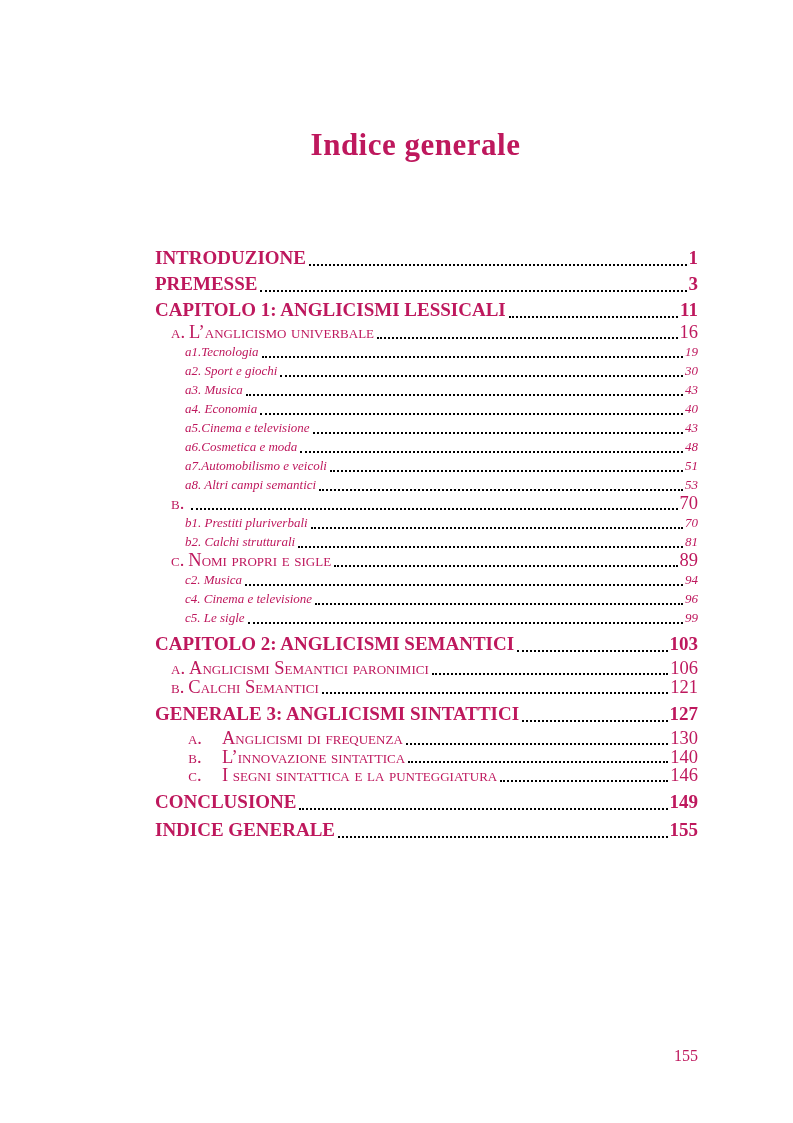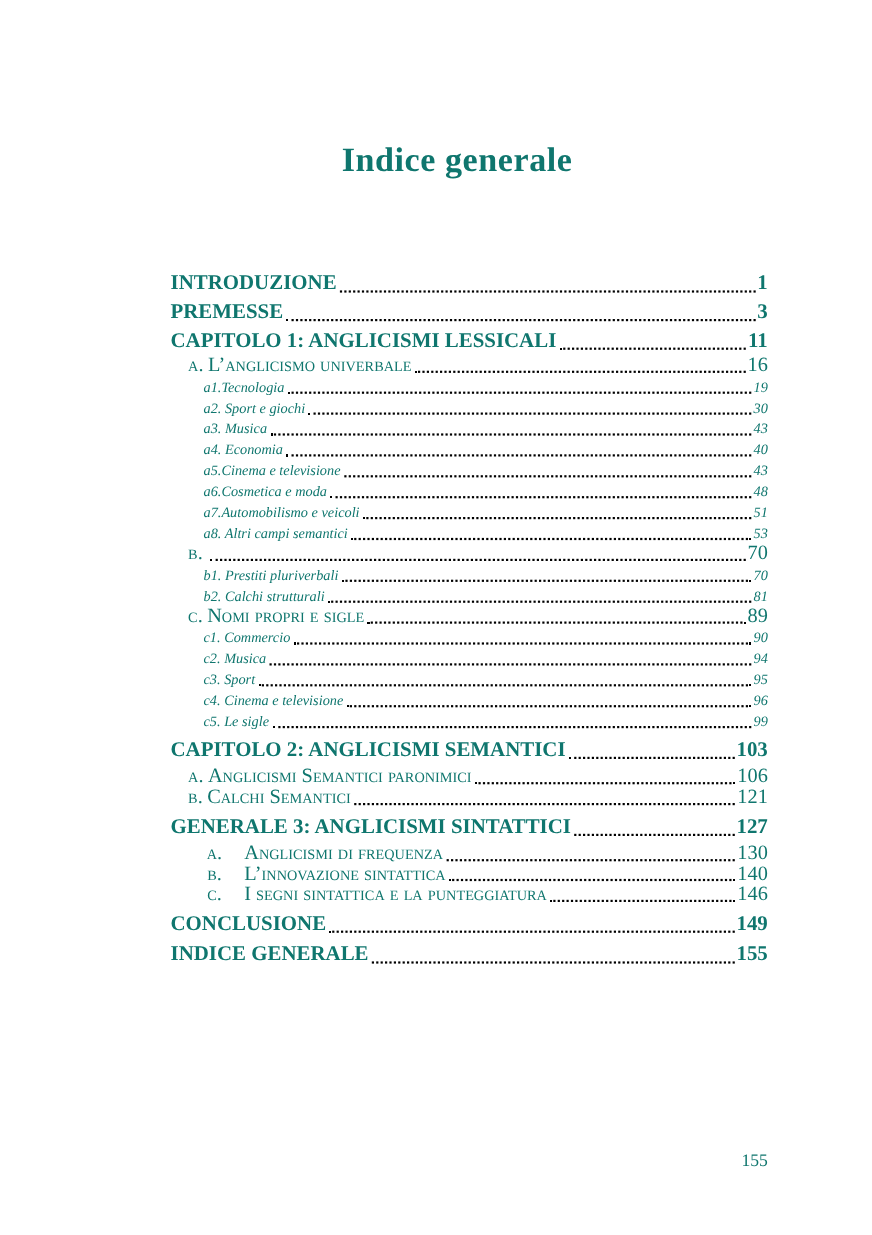--- a/index.html
+++ b/index.html
@@ -6,21 +6,21 @@
     margin: 0;
     padding: 0;
     background: #ffffff;
   }
   .page {
     position: relative;
     width: 793px;
     height: 1123px;
     background: #ffffff;
     font-family: "Liberation Serif", "DejaVu Serif", serif;
-    color: #0f766e;
+    color: #be185d;
     overflow: hidden;
   }
   .doc-title {
     position: absolute;
     left: 155px;
     top: 126px;
     width: 543px;
     text-align: center;
     font-size: 31px;
     line-height: 38px;
@@ -197,35 +197,23 @@
     <span class="pg">81</span>
   </div>
       <div class="row h2">
     <span class="marker">c.</span>
     <span class="label">Nomi propri e sigle</span>
     <span class="dots"></span>
     <span class="pg">89</span>
   </div>
       <div class="row h3">
 
-    <span class="label">c1. Commercio</span>
-    <span class="dots"></span>
-    <span class="pg">90</span>
-  </div>
-      <div class="row h3">
-
     <span class="label">c2. Musica</span>
     <span class="dots"></span>
     <span class="pg">94</span>
-  </div>
-      <div class="row h3">
-
-    <span class="label">c3. Sport</span>
-    <span class="dots"></span>
-    <span class="pg">95</span>
   </div>
       <div class="row h3">
 
     <span class="label">c4. Cinema e televisione</span>
     <span class="dots"></span>
     <span class="pg">96</span>
   </div>
       <div class="row h3">
 
     <span class="label">c5. Le sigle</span>

